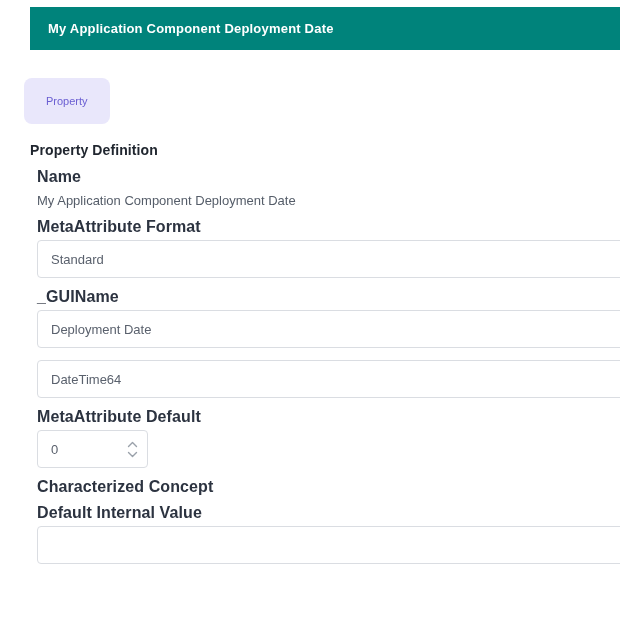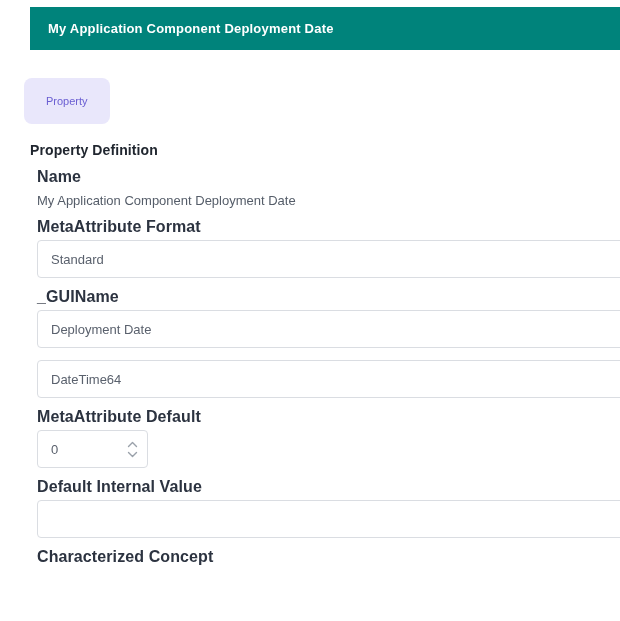--- a/index.html
+++ b/index.html
@@ -166,22 +166,22 @@
           <button class="spin-btn" aria-label="decrement">
             <svg width="11" height="7" viewBox="0 0 11 7">
               <path d="M1.5 1.5 L5.5 5.5 L9.5 1.5" fill="none" stroke="#9aa1aa" stroke-width="1.4" stroke-linecap="round" stroke-linejoin="round"></path>
             </svg>
           </button>
         </div>
       </div>
     </div>
 
     <div class="field">
-      <label class="field-label">Default Internal Value</label>
-      <input class="text-input" type="text" value="" style="">
+      <label class="field-label">Characterized Concept</label>
     </div>
 
     <div class="field">
-      <label class="field-label">Characterized Concept</label>
+      <label class="field-label">Default Internal Value</label>
+      <input class="text-input" type="text" value="" style="">
     </div>
   </main>
 
 </div>
 
 </body></html>

